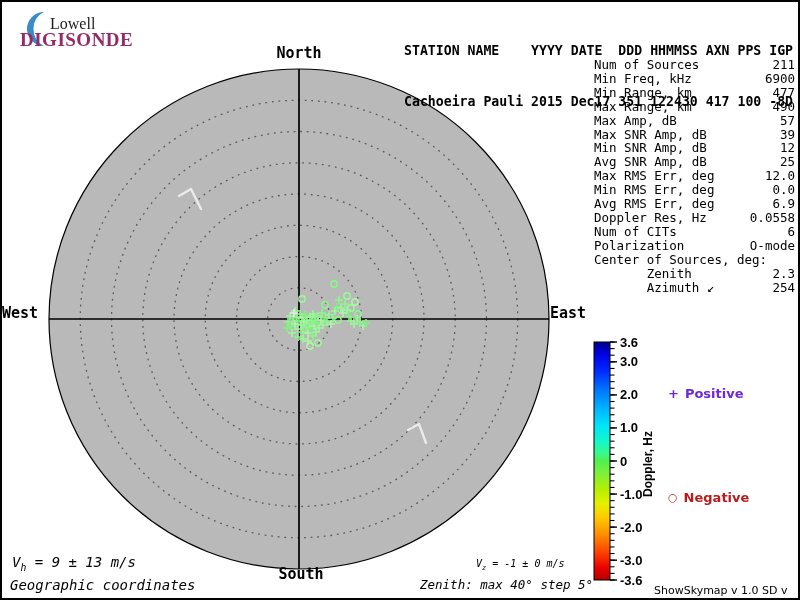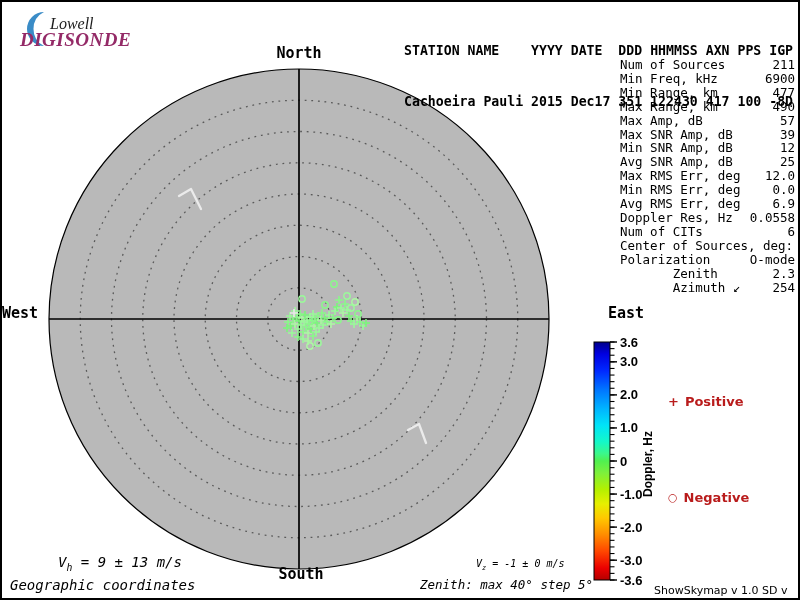--- a/index.html
+++ b/index.html
@@ -6,44 +6,44 @@
   #page{position:relative;width:800px;height:600px;background:#ffffff;
         border:2px solid #000;box-sizing:border-box;overflow:hidden;
         font-family:"DejaVu Sans Mono","Liberation Mono",monospace;}
   .abs{position:absolute;}
   .mono{font-family:"DejaVu Sans Mono","Liberation Mono",monospace;}
   .sans{font-family:"DejaVu Sans","Liberation Sans",sans-serif;}
   
   #hdr{top:6px;left:402px;font-weight:bold;font-size:13.2px;line-height:17px;
        white-space:pre;color:#000;}
   
-  #logo{top:5px;left:10px;width:120px;height:40px;font-style:italic;}
+  #logo{top:5px;left:10px;width:120px;height:40px;}
   #logo-lowell{position:absolute;top:8px;left:38px;font-family:"Liberation Serif","DejaVu Serif",serif;
        font-size:16px;color:#1c1c1c;}
   #logo-digisonde{position:absolute;top:22px;left:8px;font-family:"Liberation Serif","DejaVu Serif",serif;
        font-weight:bold;font-size:19px;color:#942a67;letter-spacing:.5px;}
   
   .compass{font-weight:bold;font-size:15px;color:#000;}
   #lbl-north{top:42px;left:257px;width:80px;text-align:center;}
   #lbl-south{top:563px;left:259px;width:80px;text-align:center;}
   #lbl-west{top:302px;left:0px;width:36px;text-align:right;}
-  #lbl-east{top:302px;left:582px;width:60px;text-align:right;}
+  #lbl-east{top:302px;left:548px;width:60px;text-align:left;}
   
   #stats{top:56px;left:592px;width:201px;font-size:12.5px;line-height:13.9px;color:#000;}
   #stats .row{display:flex;justify-content:space-between;}
-  #stats .lbl{white-space:pre;margin-left:26px;}
+  #stats .lbl{white-space:pre;}
   
   .legend{font-family:"DejaVu Sans","Liberation Sans",sans-serif;font-weight:bold;font-size:13px;}
-  #legend-positive{top:392px;left:666px;color:#b91c1c;}
+  #legend-positive{top:384px;left:666px;color:#6d28d9;}
   #legend-negative{top:488px;left:666px;color:#b91c1c;}
   .legend .glyph{display:inline-block;margin-right:6px;}
   #legend-negative .glyph{font-size:11px;position:relative;top:-1px;}
   
   .ital{font-style:italic;color:#000;}
-  #vh{top:552px;left:10px;font-size:14px;margin-left:46px;}
+  #vh{top:552px;left:10px;font-size:14px;}
   #geo{top:575px;left:8px;font-size:14px;}
   #vz{top:556px;left:474px;font-size:10px;}
   #zen{top:575px;left:418px;font-size:12.5px;}
   #version{top:582px;left:652px;font-size:11px;color:#000;}
   sub{font-size:70%;}
   svg{position:absolute;top:0;left:0;}
 </style>
 </head>
 <body>
 
@@ -275,26 +275,26 @@
       </div>
       <div class="row">
         <span class="lbl">Doppler Res, Hz</span>
         <span>0.0558</span>
       </div>
       <div class="row">
         <span class="lbl">Num of CITs</span>
         <span>6</span>
       </div>
       <div class="row">
+        <span class="lbl">Polarization</span>
+        <span>O-mode</span>
+      </div>
+      <div class="row">
         <span class="lbl">Center of Sources, deg:</span>
         <span></span>
-      </div>
-      <div class="row">
-        <span class="lbl">Polarization</span>
-        <span>O-mode</span>
       </div>
       <div class="row">
         <span class="lbl">       Zenith</span>
         <span>2.3</span>
       </div>
       <div class="row">
         <span class="lbl">       Azimuth ↙</span>
         <span>254</span>
       </div>
     </div>

